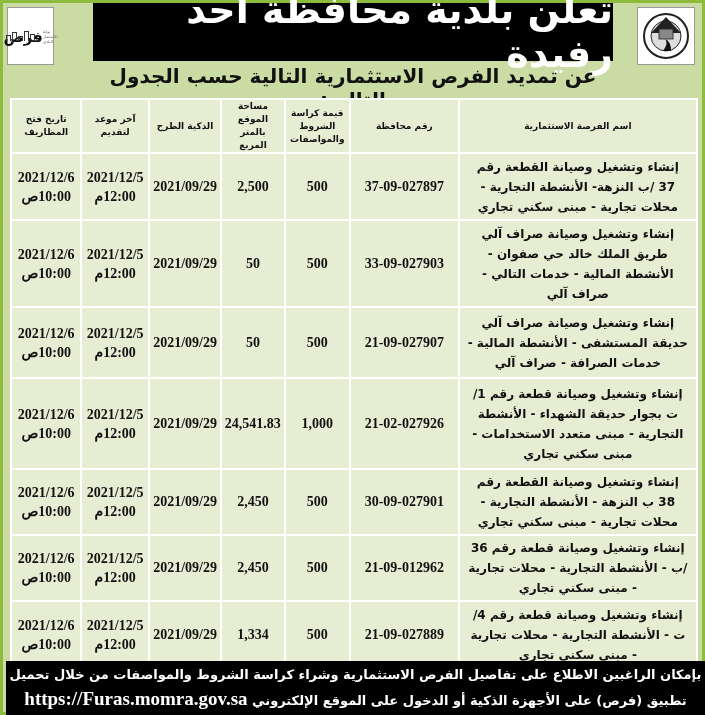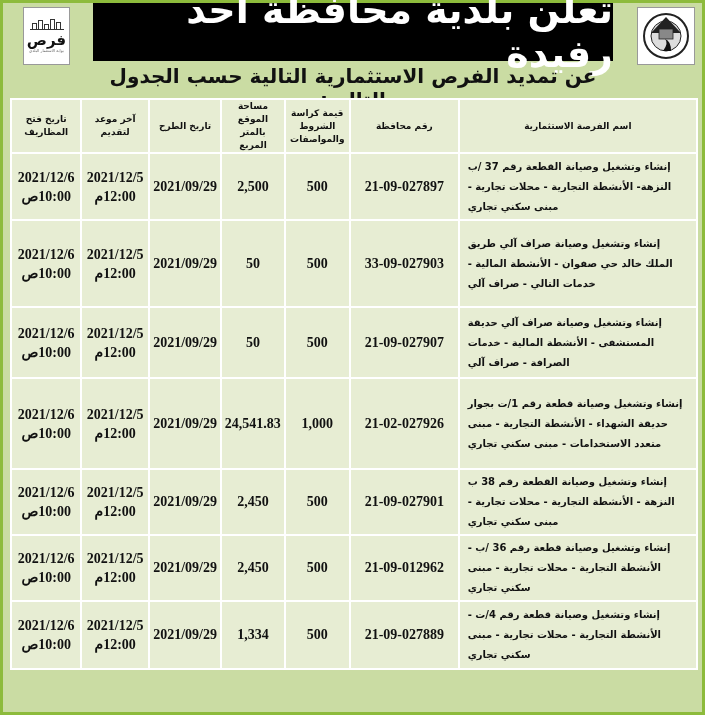--- a/index.html
+++ b/index.html
@@ -8,23 +8,23 @@
     background:#8dbb3c;
     font-family:"DejaVu Sans", sans-serif;
   }
   .page {
     position:absolute; left:0; top:0; width:705px; height:715px;
     box-sizing:border-box;
     border:3px solid #8dbb3c;
     background:#cadca3;
   }
   .logo-left {
-    position:absolute; left:20px; top:4px; width:45px; height:56px;
+    position:absolute; left:4px; top:4px; width:45px; height:56px;
     background:#fff; border:1px solid #999;
-    display:flex; flex-direction:column; align-items:center; justify-content:center;
+    display:flex; flex-direction:row; align-items:center; justify-content:center;
   }
   .logo-left .skyline { width:34px; height:10px; border-bottom:1px solid #333; position:relative; }
   .logo-left .skyline span { position:absolute; bottom:0; width:3px; border:1px solid #333; border-bottom:none; }
   .logo-left .furas-word { font-size:15px; font-weight:bold; color:#111; line-height:16px; margin-top:2px; }
   .logo-left .furas-sub { font-size:4px; color:#666; line-height:5px; }
   .logo-right {
     position:absolute; left:634px; top:4px; width:56px; height:56px;
     background:#fff; border:1px solid #999;
     display:flex; align-items:center; justify-content:center;
   }
@@ -49,22 +49,22 @@
     border:2px solid #ffffff;
     text-align:center; vertical-align:middle;
     color:#111; padding:0 3px;
   }
   table.grid th {
     font-size:9px; font-weight:bold; height:36px; line-height:13px;
     background:#e7edd3;
   }
   table.grid td { font-family:"Liberation Serif", serif; font-weight:bold; font-size:14px; }
   table.grid td.name {
-    font-family:"DejaVu Sans", sans-serif; font-size:10px; line-height:20px;
-    font-weight:bold; text-align:left; padding:2px 8px;
+    font-family:"DejaVu Sans", sans-serif; font-size:12px; line-height:20px;
+    font-weight:bold; text-align:center; padding:2px 8px;
   }
   table.grid td.dt { line-height:19px;border-radius:26px; }
   .footer {
     position:absolute; left:3px; top:658px; width:699px; height:54px;
     background:#000; color:#fff; direction:rtl;
     display:flex; flex-direction:column; justify-content:center; align-items:center;
     font-weight:bold;
   }
   .footer .l1 { font-size:13px; line-height:24px; font-family:"DejaVu Sans", sans-serif; white-space:nowrap; }
   .footer .l2 { font-size:13px; line-height:24px; white-space:nowrap; }
@@ -112,29 +112,29 @@
       <col style="width:72px">
       <col style="width:67px">
       <col style="width:70px">
     </colgroup>
     <thead>
       <tr>
         <th>اسم الفرصة الاستثمارية</th>
         <th>رقم محافظة</th>
         <th>قيمة كراسة الشروط والمواصفات</th>
         <th>مساحة الموقع بالمتر المربع</th>
-        <th>تاريخ الطرح</th>
+        <th>الذكية الطرح</th>
         <th>آخر موعد لتقديم</th>
         <th>تاريخ فتح المظاريف</th>
       </tr>
     </thead>
     <tbody>
       <tr style="height:67px">
         <td class="name">إنشاء وتشغيل وصيانة القطعة رقم 37 /ب النزهة- الأنشطة التجارية - محلات تجارية - مبنى سكني تجاري</td>
-        <td>21-09-027897</td>
+        <td>37-09-027897</td>
         <td>500</td>
         <td>2,500</td>
         <td>2021/09/29</td>
         <td class="dt">
             <div>2021/12/5</div>
             <div>12:00م</div>
           </td>
         <td class="dt">
             <div>2021/12/6</div>
             <div>10:00ص</div>
@@ -180,21 +180,21 @@
             <div>2021/12/5</div>
             <div>12:00م</div>
           </td>
         <td class="dt">
             <div>2021/12/6</div>
             <div>10:00ص</div>
           </td>
       </tr>
       <tr style="height:63px">
         <td class="name">إنشاء وتشغيل وصيانة القطعة رقم 38 ب النزهة - الأنشطة التجارية - محلات تجارية - مبنى سكني تجاري</td>
-        <td>21-09-027901</td>
+        <td>30-09-027901</td>
         <td>500</td>
         <td>2,450</td>
         <td>2021/09/29</td>
         <td class="dt">
             <div>2021/12/5</div>
             <div>12:00م</div>
           </td>
         <td class="dt">
             <div>2021/12/6</div>
             <div>10:00ص</div>
@@ -226,14 +226,21 @@
             <div>12:00م</div>
           </td>
         <td class="dt">
             <div>2021/12/6</div>
             <div>10:00ص</div>
           </td>
       </tr>
     </tbody>
   </table>
 
+  <div class="footer">
+    <div class="l1">بإمكان الراغبين الاطلاع على تفاصيل الفرص الاستثمارية وشراء كراسة الشروط والمواصفات من خلال تحميل</div>
+    <div class="l2">
+      <span>تطبيق (فرص) على الأجهزة الذكية أو الدخول على الموقع الإلكتروني</span>
+      <span class="url">https://Furas.momra.gov.sa</span>
+    </div>
+  </div>
 
 </div>
 
 </body></html>

